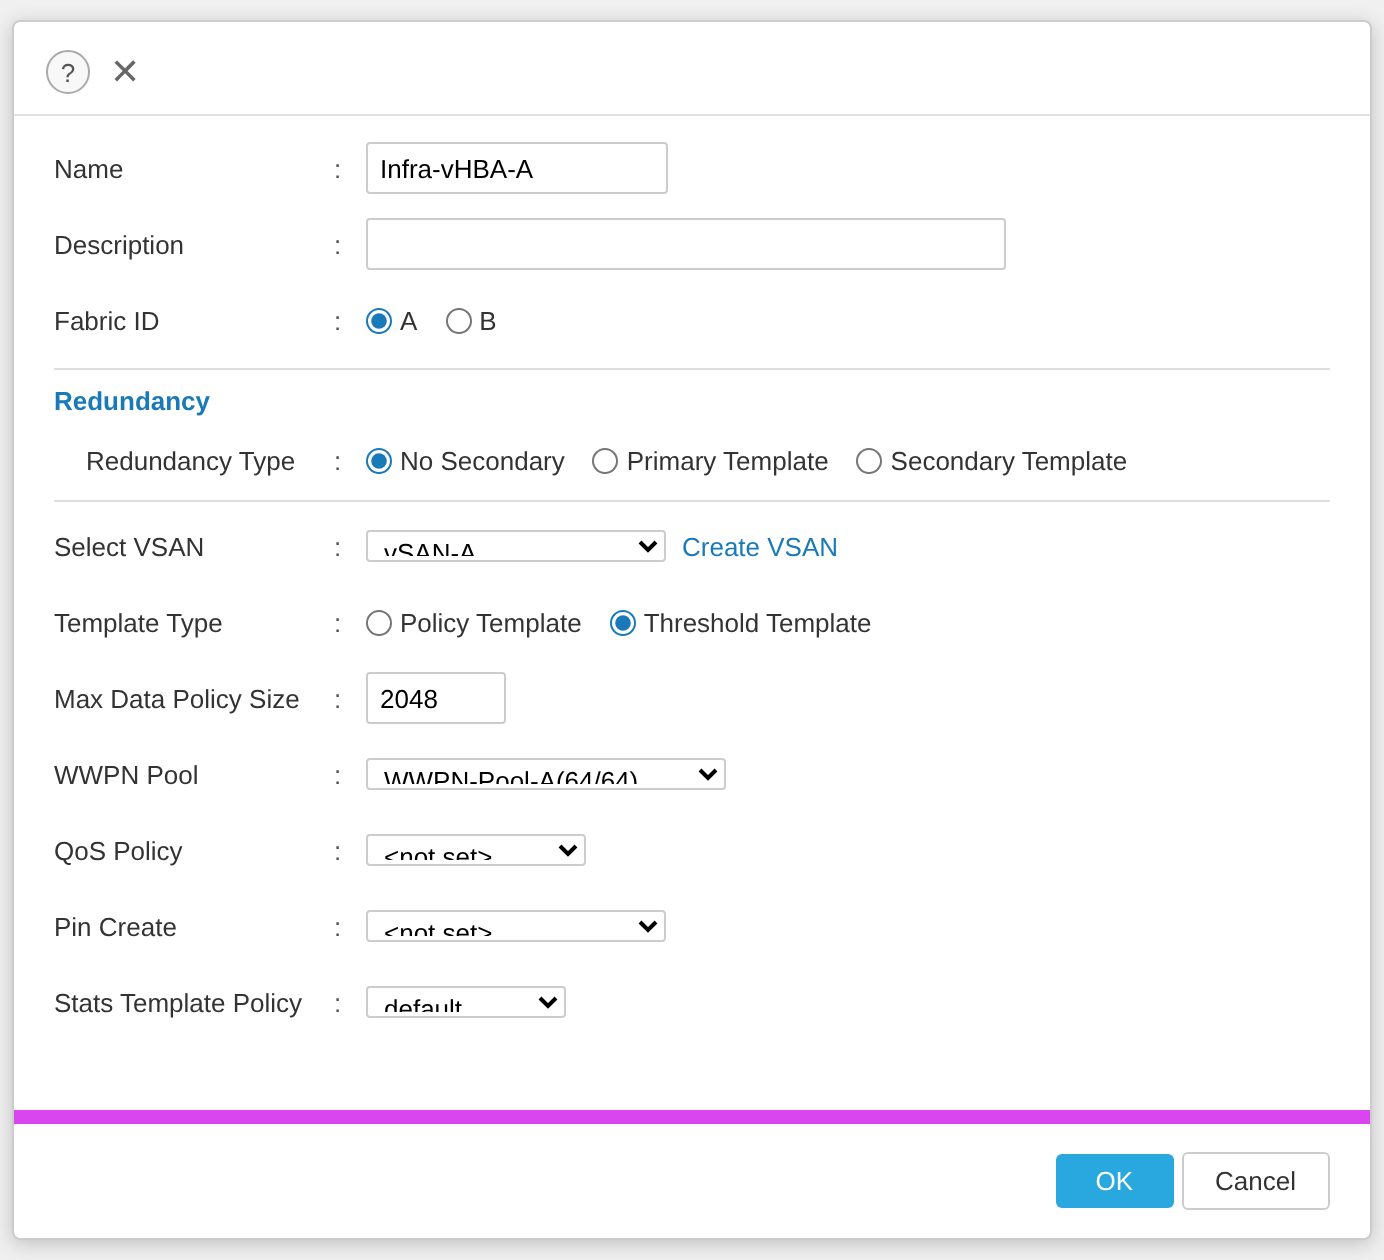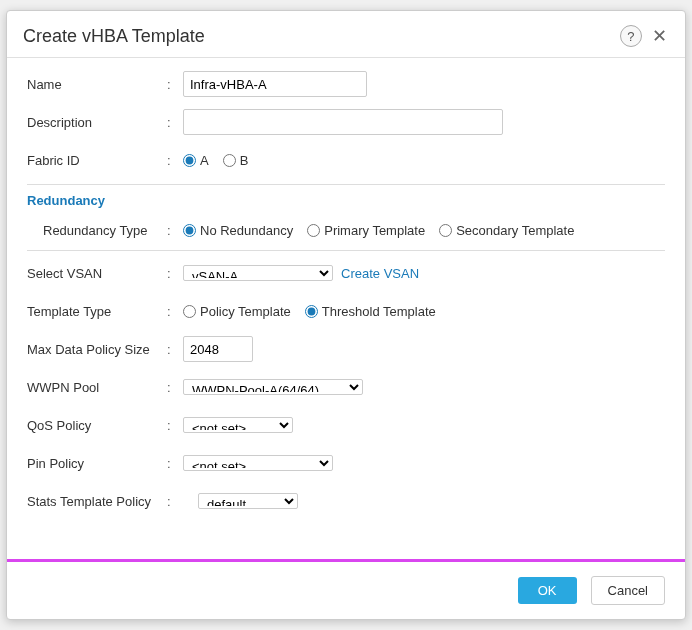--- a/index.html
+++ b/index.html
@@ -89,21 +89,21 @@
       gap: 8px;
     }
     input[type="text"] {
       border: 1px solid #ccc;
       border-radius: 2px;
       padding: 3px 6px;
       font-size: 13px;
       outline: none;
       height: 26px;
     }
-    .name-input { width: 184px; }
+    .name-input { width: 151px; }
     .desc-input { width: 320px; }
     .section-divider {
       border: none;
       border-top: 1px solid #ddd;
       margin: 6px 0 8px 0;
     }
     .section-header {
       font-size: 13px;
       font-weight: bold;
       color: #1a7ab8;
@@ -132,35 +132,35 @@
       padding: 2px 4px;
       font-size: 13px;
       height: 16px;
       background: #fff;
       cursor: pointer;
     }
     .vsan-select { width: 150px; }
     .wwpn-select { width: 180px; }
     .qos-select { width: 110px; }
     .pin-select { width: 150px; }
-    .stats-select { width: 100px; margin-left: 15px; }
+    .stats-select { width: 100px; }
     .create-vsan-link {
       color: #1a7ab8;
       text-decoration: none;
       font-size: 13px;
       cursor: pointer;
     }
     .max-data-input { width: 70px; }
     .dialog-footer {
       display: flex;
       justify-content: flex-end;
       align-items: center;
       padding: 14px 20px;
-      gap: 14px;
-      border-top: 3px solid #d946ef;
+      gap: 4px;
+      border-top: 7px solid #d946ef;
     }
     .btn-ok {
       background: #29a8e0;
       color: #fff;
       border: none;
       border-radius: 3px;
       padding: 6px 20px;
       font-size: 13px;
       cursor: pointer;
       min-width: 55px;
@@ -179,21 +179,20 @@
       display: flex;
       align-items: center;
       margin: 4px 0;
     }
   </style>
 </head>
 <body>
 
 <div class="dialog">
   <div class="dialog-header">
-    <span class="dialog-title">Create vHBA Template</span>
     <div class="header-icons">
       <div class="icon-btn">?</div>
       <button class="close-btn">✕</button>
     </div>
   </div>
 
   <div class="dialog-body">
 
     <div class="form-row">
       <span class="form-label">Name</span>
@@ -229,21 +228,21 @@
     <hr class="section-divider">
 
     <div class="section-header">Redundancy</div>
 
     <div class="redundancy-row form-row">
       <span class="form-label" style="padding-left:16px;">Redundancy Type</span>
       <span class="form-colon">:</span>
       <div class="form-control radio-group">
         <label class="radio-item">
           <input type="radio" name="redundancy_type" checked="" style="">
-          <span class="radio-label">No Redundancy</span>
+          <span class="radio-label">No Secondary</span>
         </label>
         <label class="radio-item">
           <input type="radio" name="redundancy_type" style="">
           <span class="radio-label">Primary Template</span>
         </label>
         <label class="radio-item">
           <input type="radio" name="redundancy_type" style="">
           <span class="radio-label">Secondary Template</span>
         </label>
       </div>
@@ -299,21 +298,21 @@
       <span class="form-label">QoS Policy</span>
       <span class="form-colon">:</span>
       <div class="form-control">
         <select class="qos-select">
           <option>&lt;not set&gt;</option>
         </select>
       </div>
     </div>
 
     <div class="form-row">
-      <span class="form-label">Pin Policy</span>
+      <span class="form-label">Pin Create</span>
       <span class="form-colon">:</span>
       <div class="form-control">
         <select class="pin-select">
           <option>&lt;not set&gt;</option>
         </select>
       </div>
     </div>
 
     <div class="form-row">
       <span class="form-label">Stats Template Policy</span>

